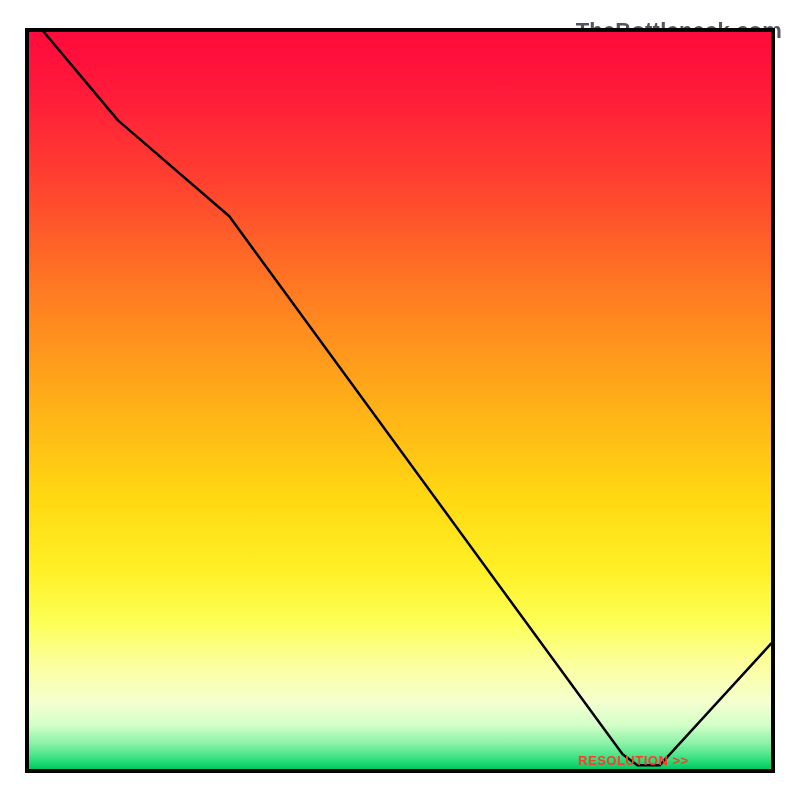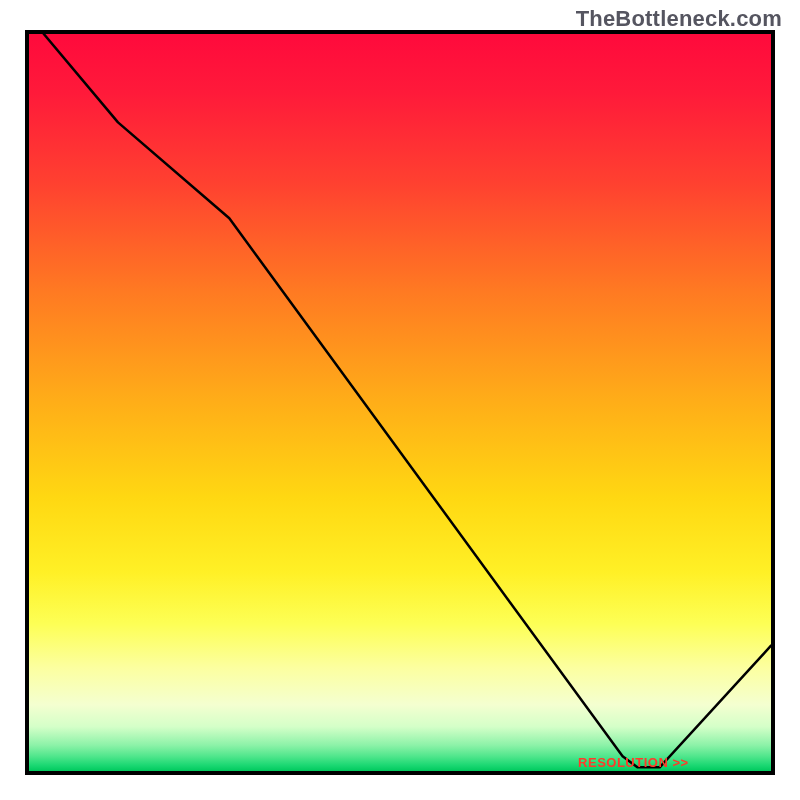--- a/index.html
+++ b/index.html
@@ -7,34 +7,35 @@
     padding: 0;
     width: 800px;
     height: 800px;
     background: #ffffff;
     font-family: Arial, Helvetica, sans-serif;
   }
   .container {
     position: relative;
     width: 800px;
     height: 612px;
+    margin-top: 12px;
   }
   .watermark {
     position: absolute;
     top: 6px;
     right: 18px;
     font-size: 22px;
     font-weight: 600;
     color: #555560;
     letter-spacing: 0.2px;
   }
   .plot-frame {
     position: absolute;
     left: 25px;
-    top: 30px;
+    top: 16px;
     width: 750px;
     height: 745px;
     border: 4px solid #000;
     box-sizing: border-box;
     overflow: hidden;
   }
   
   .gradient {
     position: absolute;
     inset: 0;

